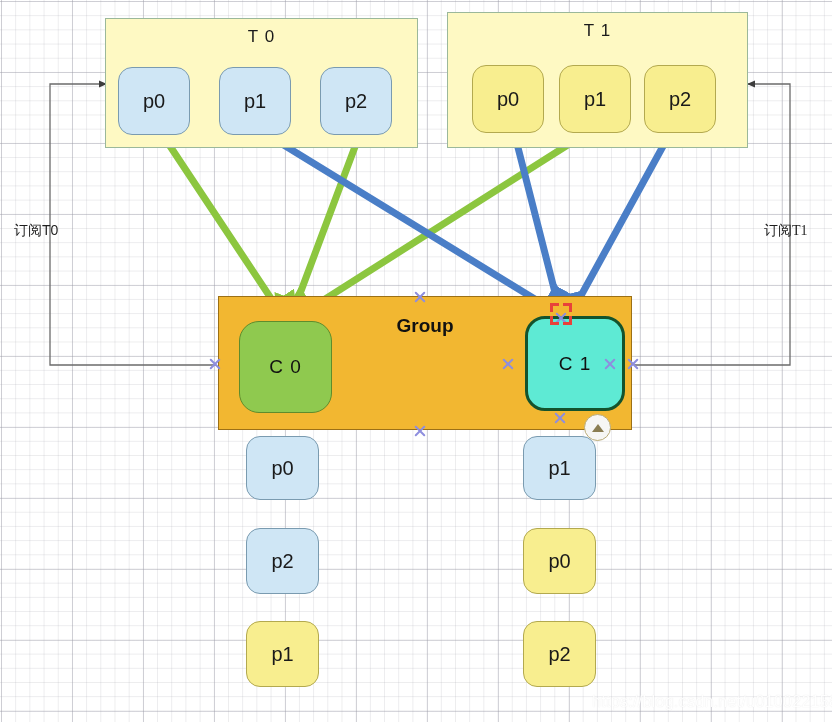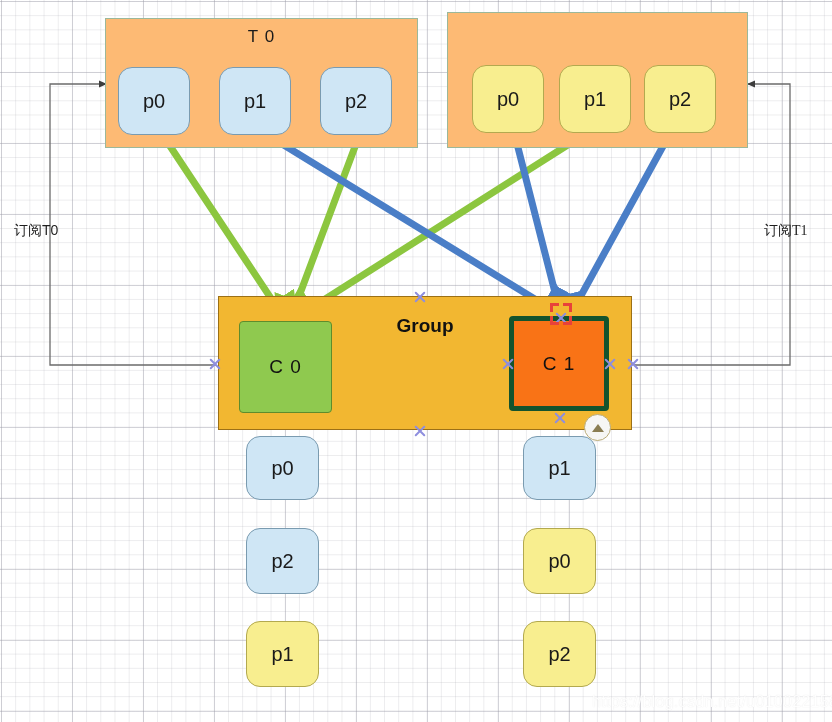--- a/index.html
+++ b/index.html
@@ -21,21 +21,21 @@
       linear-gradient(to bottom, rgba(140,140,155,.33) 1px, transparent 1px);
     background-size:14.2px 14.2px, 14.2px 14.2px, 71px 71px, 71px 71px;
     background-position:1px 1px,1px 1px,1px 1px,1px 1px;
   }
   .layer{position:absolute;left:0;top:0;width:832px;height:722px;}
   svg.layer{pointer-events:none;}
 
   
   .topic-box{
     position:absolute;
-    background:#fdba74;
+    background:#fef9c3;
     border:1px solid #9bb89a;
     box-sizing:border-box;
   }
   .topic-title{
     position:absolute;left:0;right:0;top:8px;
     text-align:center;
     font-size:17px;color:#1a1a1a;
     letter-spacing:1px;
   }
   
@@ -56,26 +56,26 @@
     background:#f2b731;
     border:1px solid #9c7016;
     box-sizing:border-box;
   }
   .group-title{
     position:absolute;left:0;right:0;top:18px;
     text-align:center;font-size:19px;color:#111;font-weight:bold;
   }
   .consumer{
     position:absolute;box-sizing:border-box;
-    border-radius:4px;
+    border-radius:20px;
     display:flex;align-items:center;justify-content:center;
     font-size:19px;color:#111;letter-spacing:1px;
   }
   .consumer.c0{background:#8fc94f;border:1px solid #5f8c2c;}
-  .consumer.c1{background:#f97316;border:5px solid #14532d;}
+  .consumer.c1{background:#5eead4;border:3px solid #14532d;margin-left:16px;}
 
   
   .sub-label{
     position:absolute;
     font-size:14px;color:#1f1f1f;
     white-space:nowrap;
     font-family:"Liberation Sans","DejaVu Sans",sans-serif;
   }
 
   
@@ -182,20 +182,21 @@
 </svg>
 
 <div class="topic-box" style="left:105px;top:18px;width:313px;height:130px;">
   <div class="topic-title">T 0</div>
   <div class="node blue" style="left:12px;top:48px;width:72px;height:68px;">p0</div>
   <div class="node blue" style="left:113px;top:48px;width:72px;height:68px;">p1</div>
   <div class="node blue" style="left:214px;top:48px;width:72px;height:68px;">p2</div>
 </div>
 
 <div class="topic-box" style="left:447px;top:12px;width:301px;height:136px;">
+  <div class="topic-title">T 1</div>
   <div class="node yellow" style="left:24px;top:52px;width:72px;height:68px;">p0</div>
   <div class="node yellow" style="left:111px;top:52px;width:72px;height:68px;">p1</div>
   <div class="node yellow" style="left:196px;top:52px;width:72px;height:68px;">p2</div>
 </div>
 
 <div class="group-box" style="left:218px;top:296px;width:414px;height:134px;">
   <div class="group-title">Group</div>
   <div class="consumer c0" style="left:20px;top:24px;width:93px;height:92px;">C 0</div>
   <div class="consumer c1" style="left:290px;top:19px;width:100px;height:95px;">C 1</div>
 </div>

